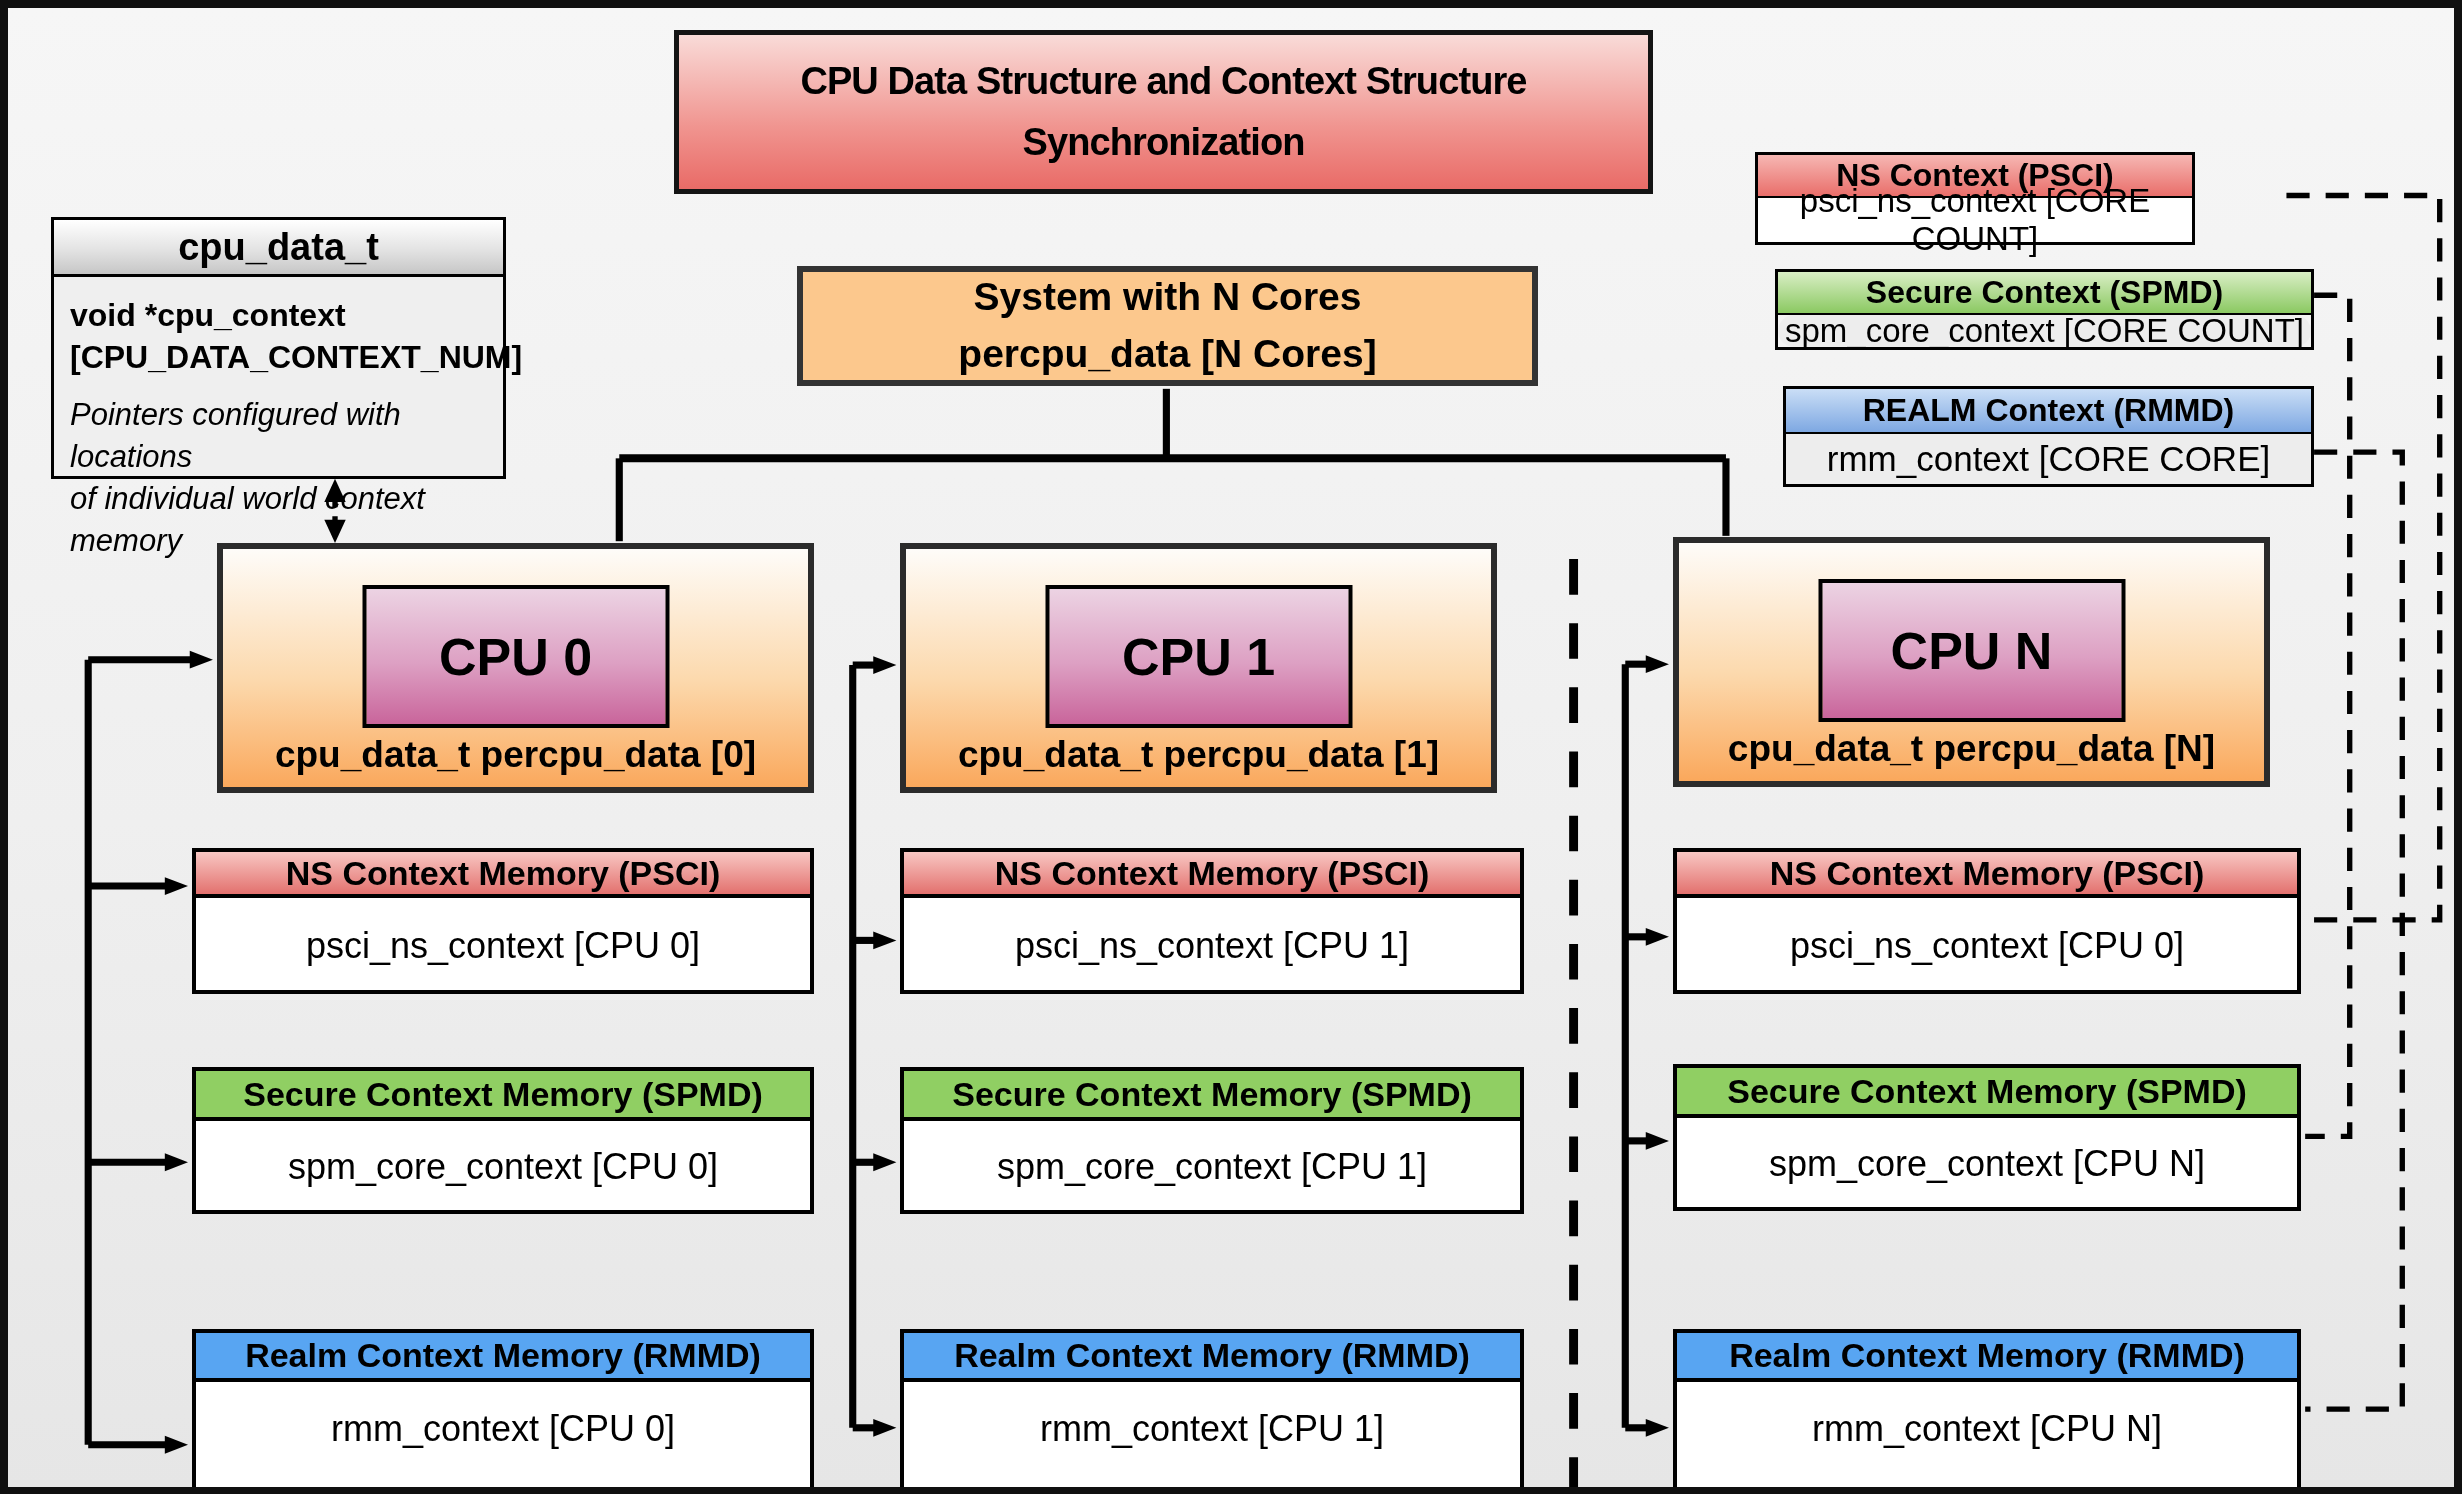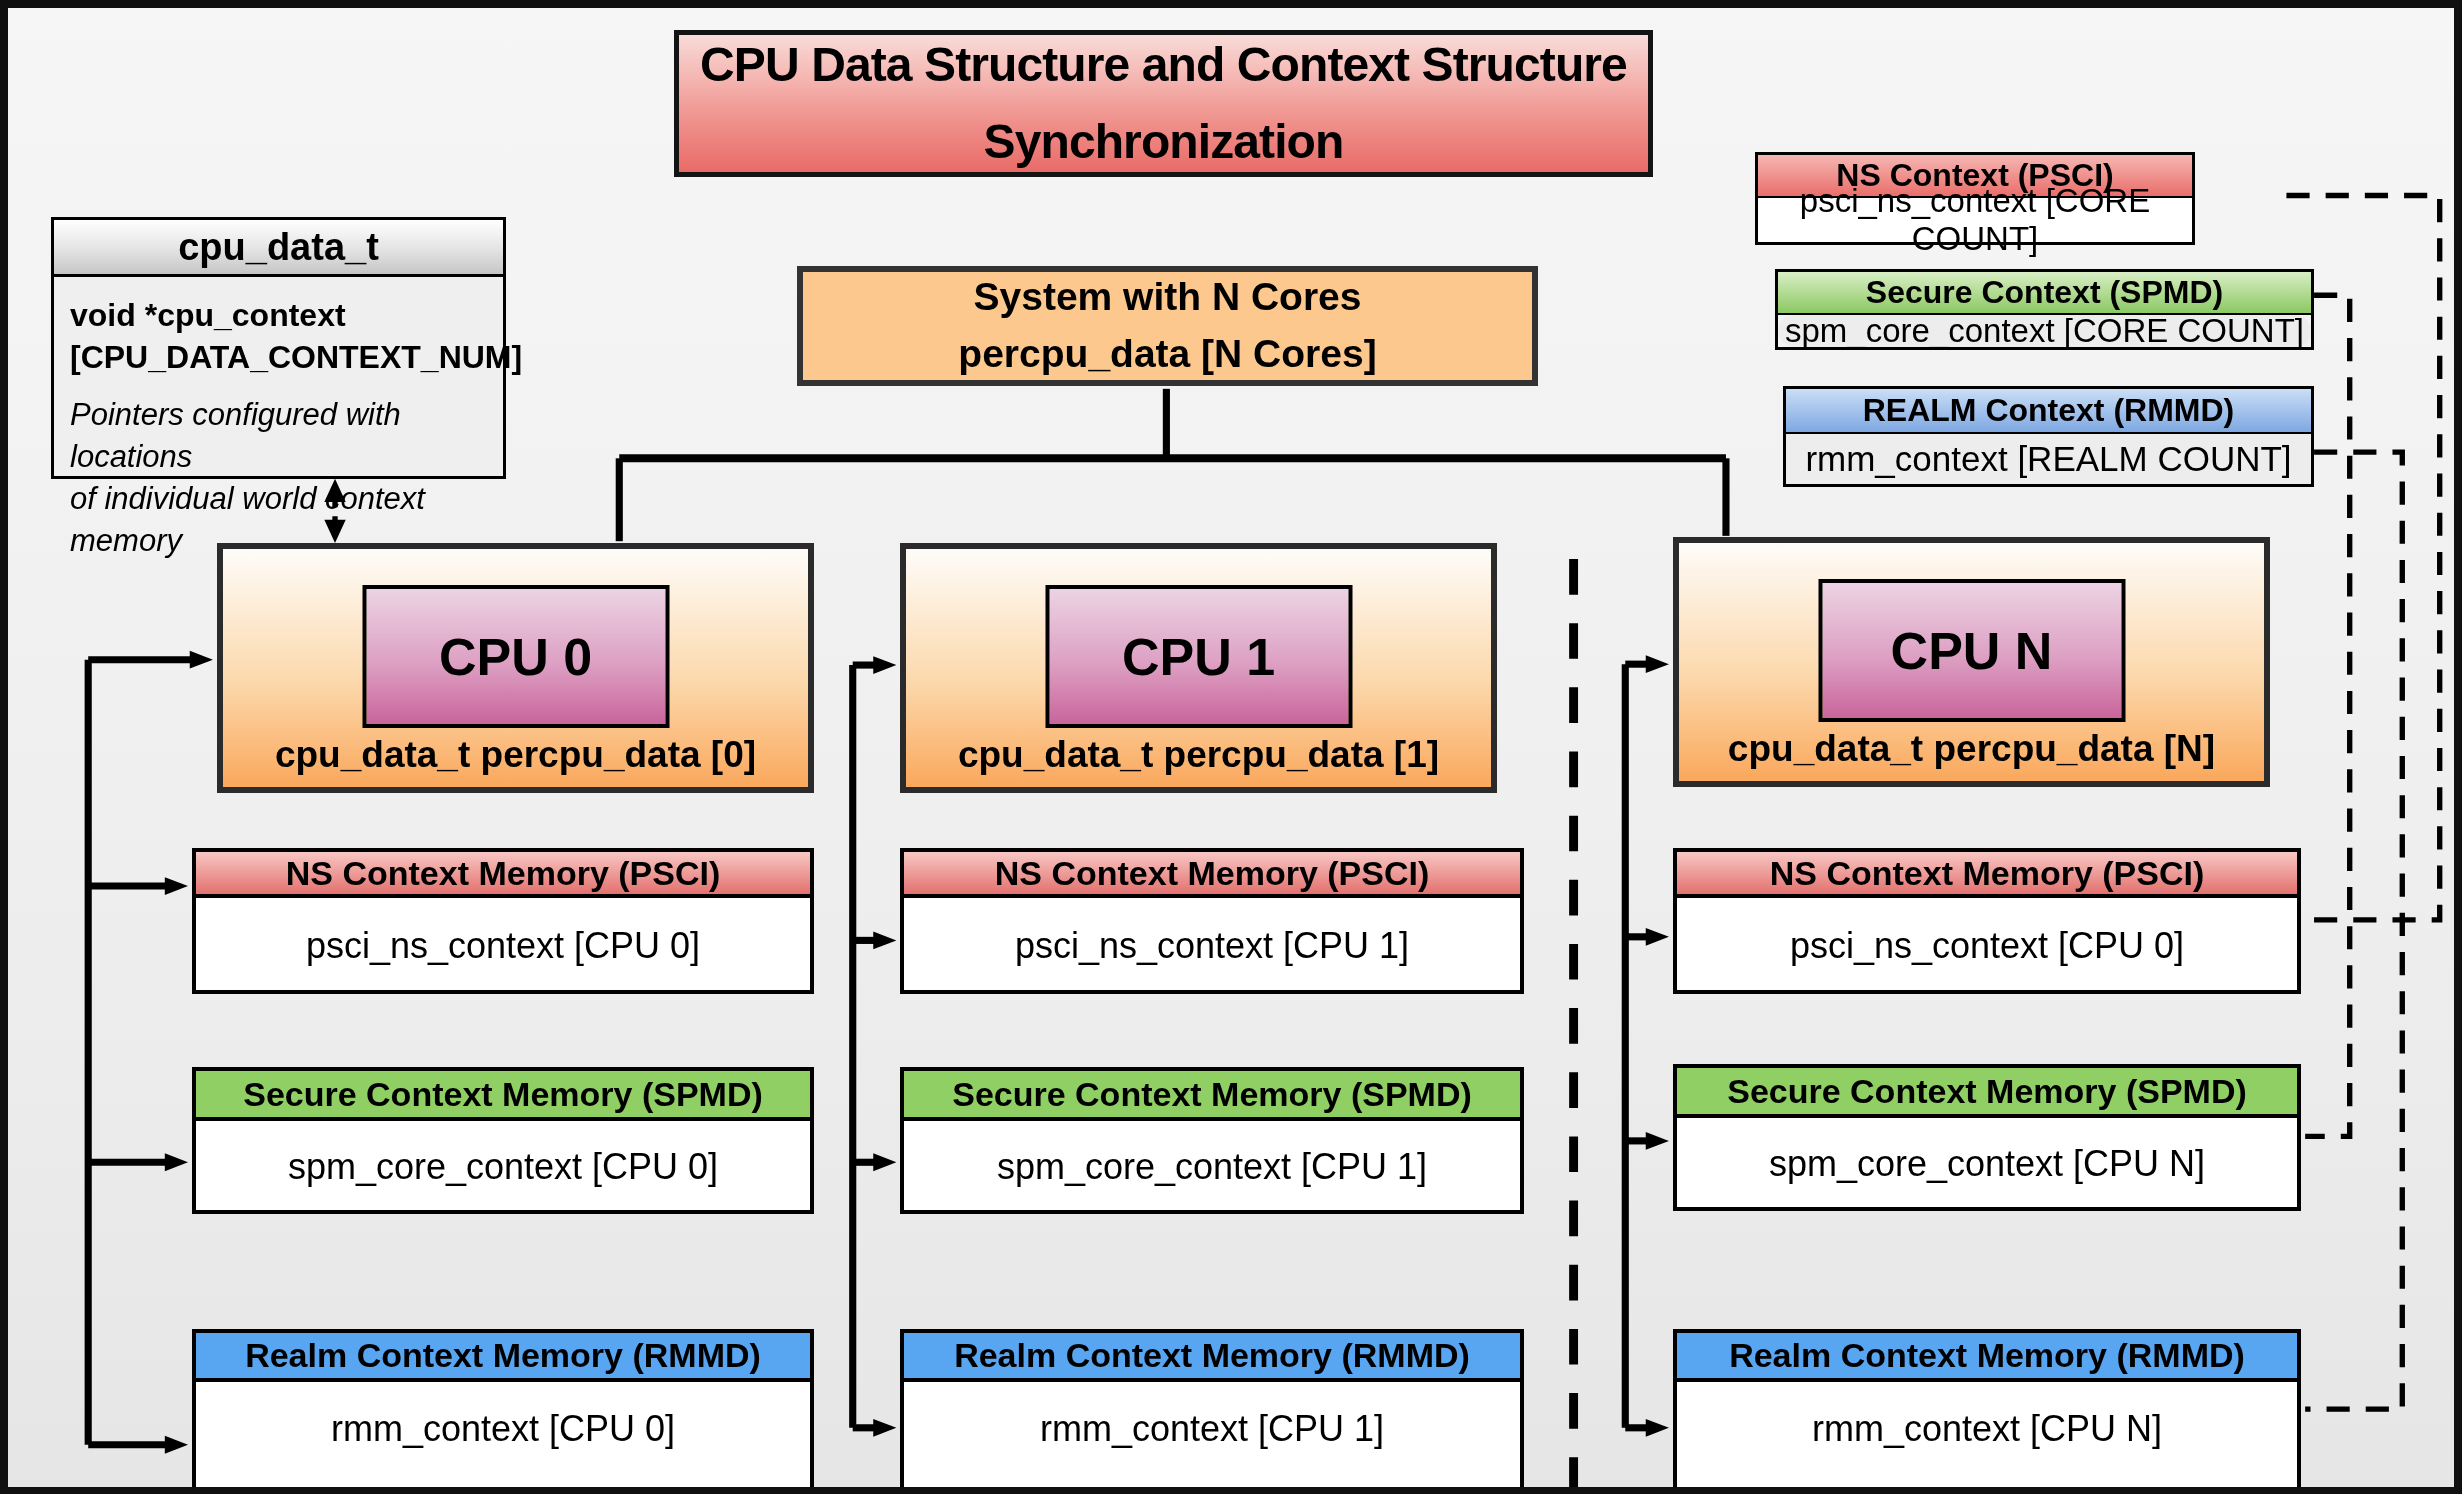--- a/index.html
+++ b/index.html
@@ -7,23 +7,23 @@
     position:relative;width:2462px;height:1495px;box-sizing:border-box;
     border:8px solid #101010;
     background:linear-gradient(180deg,#f6f6f6 0%,#efefef 55%,#e6e6e6 100%);
     font-family:"Liberation Sans",sans-serif;color:#000;overflow:hidden;
   }
   .abs{position:absolute;box-sizing:border-box;}
   .center{display:flex;align-items:center;justify-content:center;text-align:center;}
   .col{flex-direction:column;}
 
   
-  .title-box{left:666px;top:22px;width:979px;height:147px;border:5.3px solid #141414;
+  .title-box{left:666px;top:22px;width:979px;height:164px;border:5.3px solid #141414;
     background:linear-gradient(180deg,#f9dbd8 0%,#f0948f 60%,#e96b67 100%);
-    font-weight:bold;font-size:48px;letter-spacing:-0.9px;line-height:1.6;}
+    font-weight:bold;font-size:38px;letter-spacing:-0.9px;line-height:1.6;}
 
   
   .struct-box{left:43px;top:209px;width:455px;height:262px;border:3.6px solid #000;background:#efefef;}
   .struct-header{left:0;top:0;right:0;height:57px;border-bottom:3.6px solid #000;
     background:linear-gradient(180deg,#ffffff 0%,#e3e3e3 55%,#c6c6c6 100%);
     font-weight:bold;font-size:38px;}
   .struct-body{left:0;top:61px;right:0;bottom:0;padding:14.3px 16px;font-size:32px;line-height:1.3;}
   .struct-note{margin-top:16px;font-style:italic;font-size:31px;font-weight:normal;line-height:1.35;}
 
   
@@ -141,21 +141,21 @@
   <div class="abs legend legend-ns">
     <div class="hd center">NS Context  (PSCI)</div>
     <div class="bd center">psci_ns_context [CORE COUNT]</div>
   </div>
   <div class="abs legend legend-secure">
     <div class="hd center">Secure Context (SPMD)</div>
     <div class="bd center">spm_core_context [CORE COUNT]</div>
   </div>
   <div class="abs legend legend-realm">
     <div class="hd center">REALM Context (RMMD)</div>
-    <div class="bd center">rmm_context [REALM COUNT]</div>
+    <div class="bd center">rmm_context [CORE CORE]</div>
   </div>
 
   <div class="abs cpu-box" style="left:209px;top:535px;">
     <div class="abs cpu-badge center">CPU 0</div>
     <div class="abs cpu-label center">cpu_data_t percpu_data [0]</div>
   </div>
   <div class="abs mem mem-ns" style="left:184px;top:840px;width:622px;">
     <div class="hd center">NS Context Memory (PSCI)</div>
     <div class="bd center">psci_ns_context [CPU 0]</div>
   </div>

